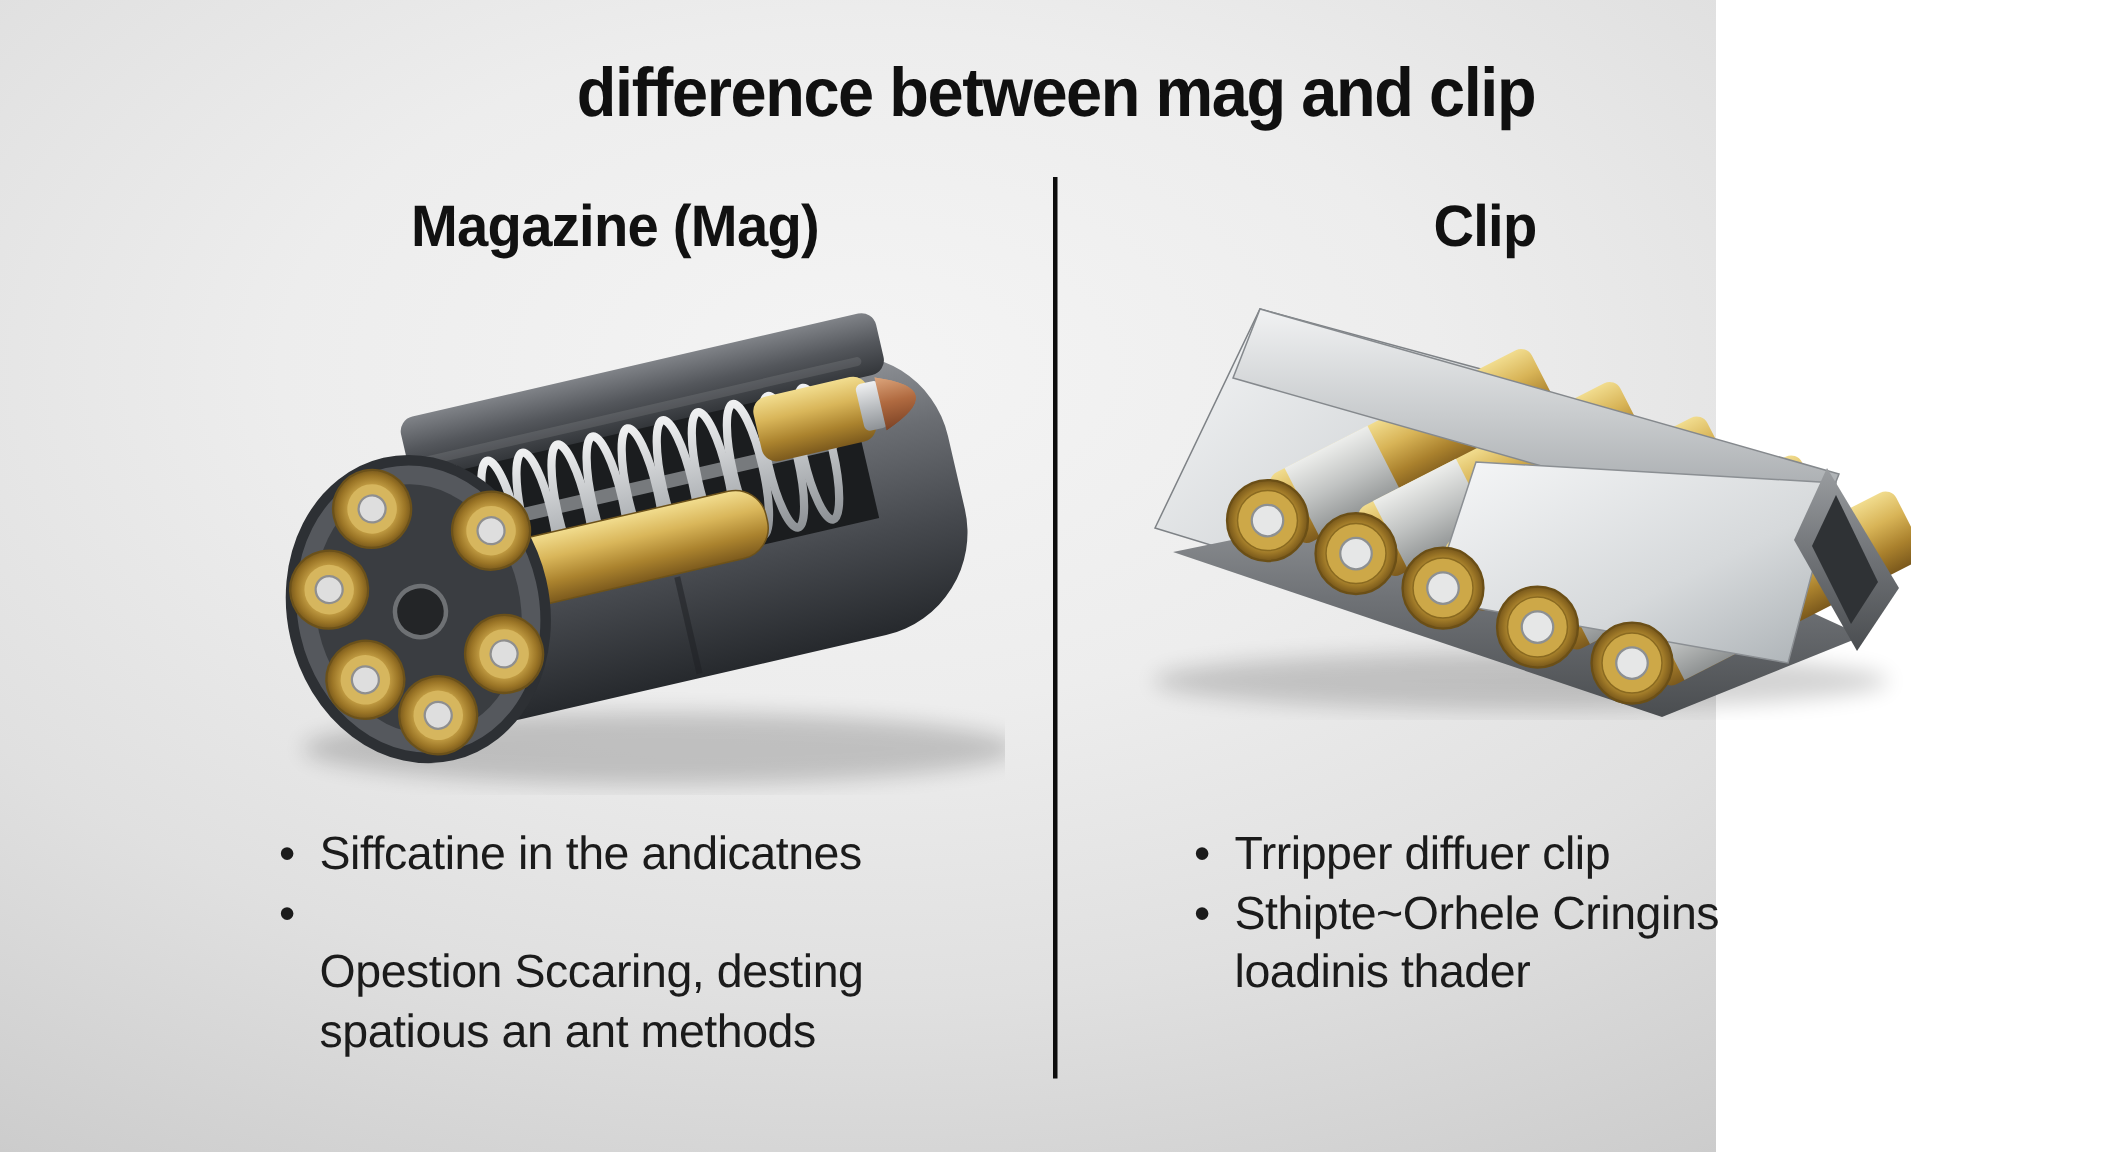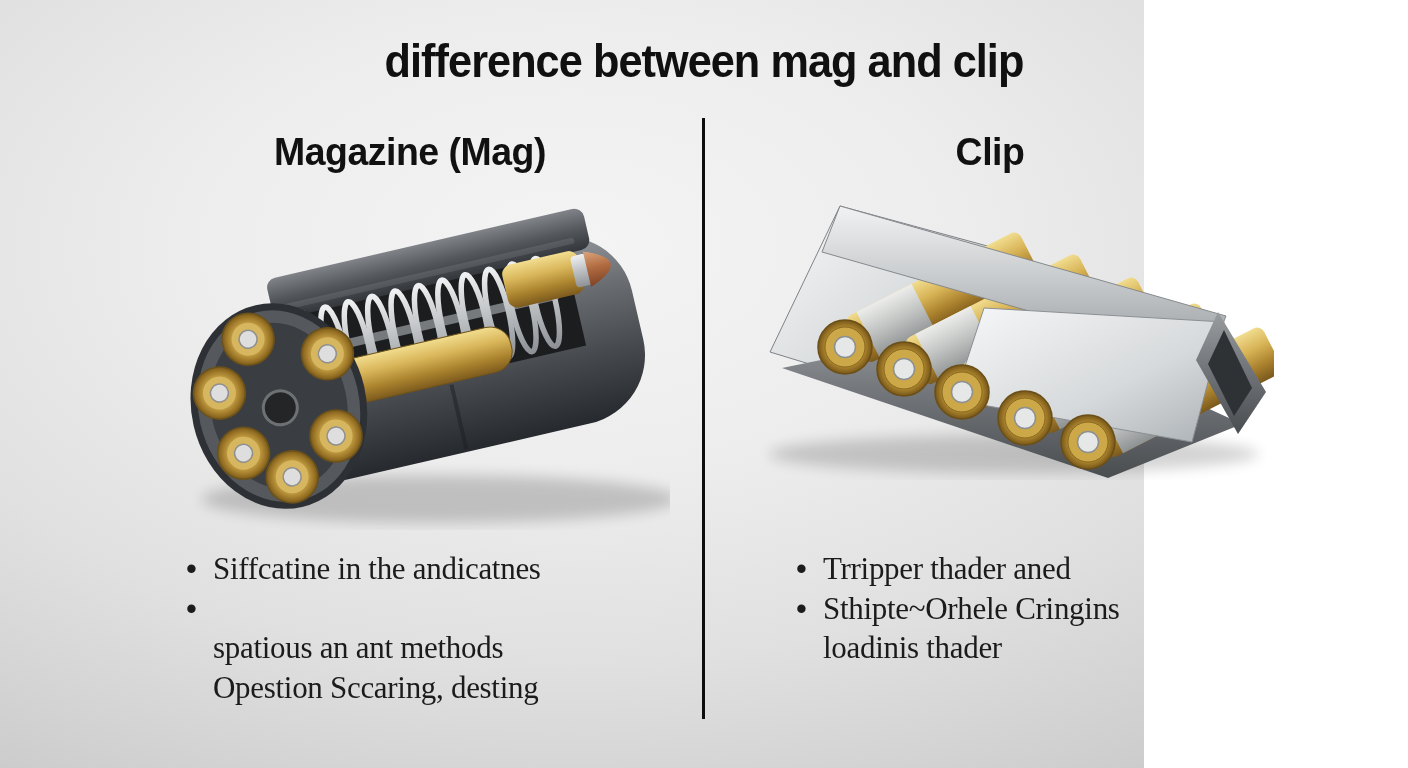--- a/index.html
+++ b/index.html
@@ -32,21 +32,21 @@
   .img-left{position:absolute;left:140px;top:200px;width:530px;height:330px;}
   .img-right{position:absolute;left:756px;top:180px;width:518px;height:300px;}
   .notes{
     position:absolute;top:549px;margin:0;padding:0;list-style:none;
     font-size:31px;line-height:39.5px;letter-spacing:-0.3px;color:#1b1b1b;
   }
   .notes-left{left:186px;width:500px;}
   .notes-right{left:796px;width:500px;}
   .notes li{display:flex;}
   .notes .mk{width:27px;flex:0 0 27px;}
-  .notes .tx{white-space:nowrap;font-family:Liberation Serif, serif;}
+  .notes .tx{white-space:nowrap;}
 </style>
 </head>
 <body>
 
 <div class="stage">
 
   <h1 class="main-title">difference between mag and clip</h1>
 
   <div class="divider"></div>
 
@@ -260,32 +260,32 @@
   <ul class="notes notes-left">
     <li>
         <span class="mk">•</span>
         <span class="tx">Siffcatine in the andicatnes</span>
       </li>
     <li>
         <span class="mk">•</span>
       </li>
     <li>
         <span class="mk"></span>
+        <span class="tx">Opestion Sccaring, desting</span>
+      </li>
+    <li>
+        <span class="mk"></span>
         <span class="tx">spatious an ant methods</span>
       </li>
-    <li>
-        <span class="mk"></span>
-        <span class="tx">Opestion Sccaring, desting</span>
-      </li>
   </ul>
 
   <ul class="notes notes-right">
     <li>
         <span class="mk">•</span>
-        <span class="tx">Trripper thader aned</span>
+        <span class="tx">Trripper diffuer clip</span>
       </li>
     <li>
         <span class="mk">•</span>
         <span class="tx">Sthipte~Orhele Cringins</span>
       </li>
     <li>
         <span class="mk"></span>
       </li>
     <li>
         <span class="mk"></span>

